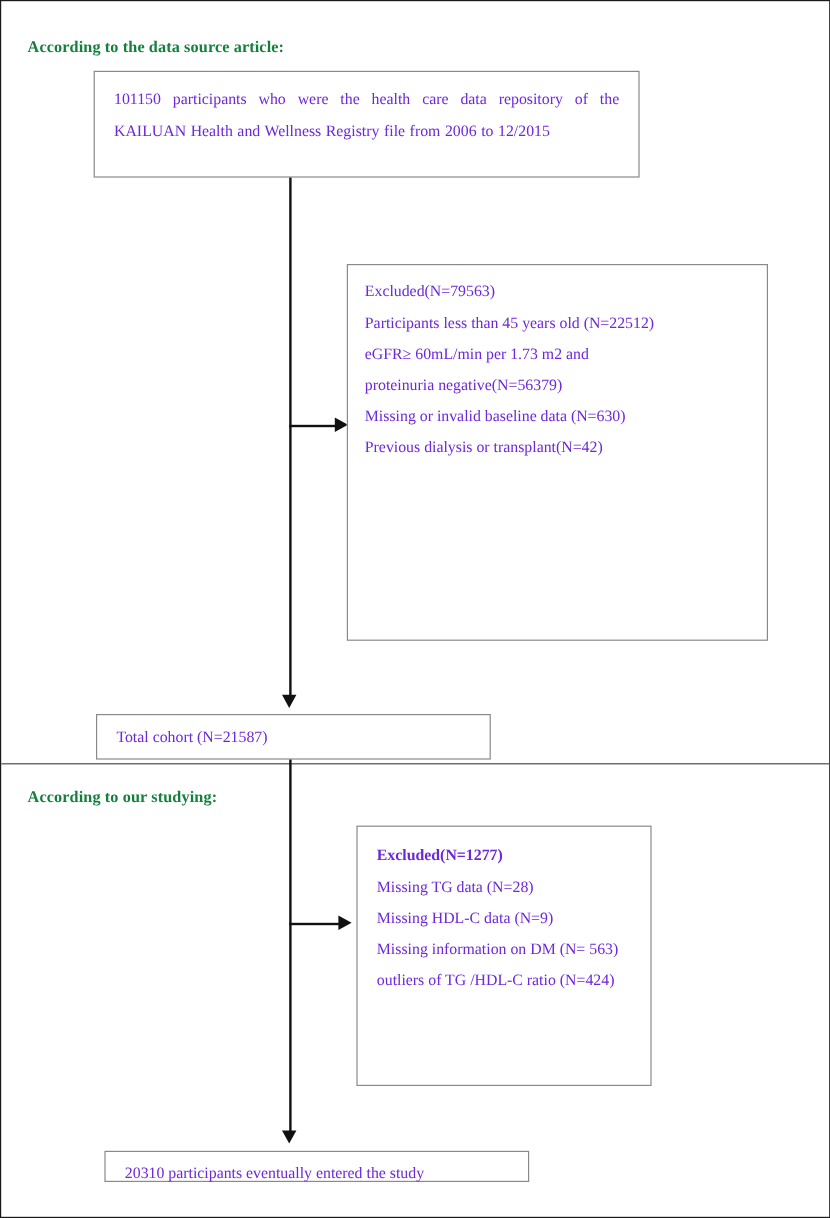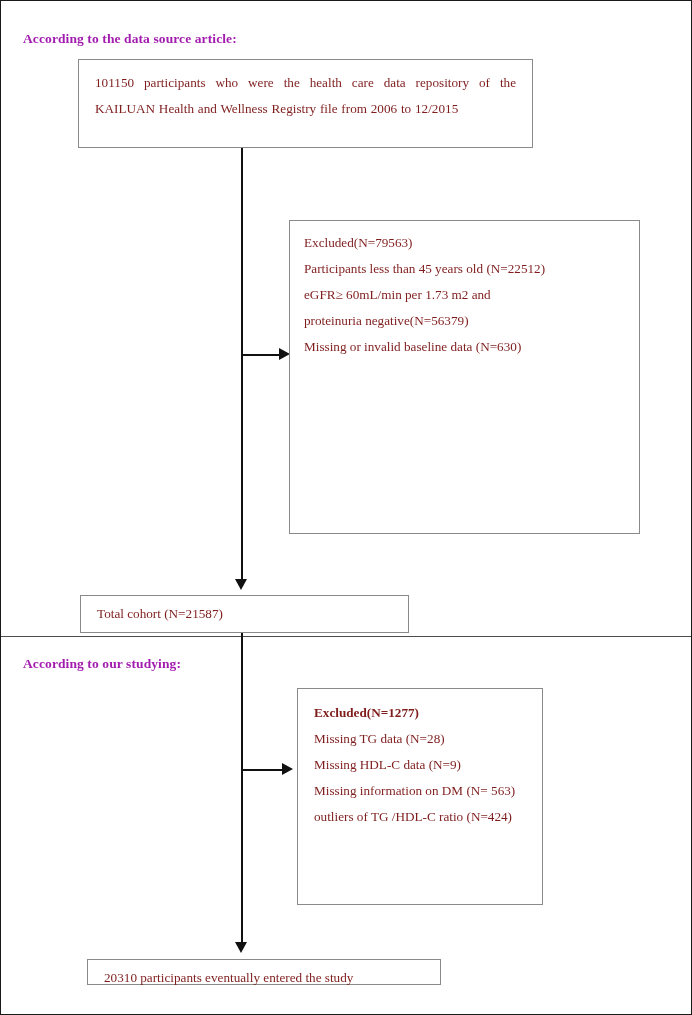--- a/index.html
+++ b/index.html
@@ -21,21 +21,21 @@
   }
 
   
   .section-heading {
     position: absolute;
     font-family: "Liberation Serif", "DejaVu Serif", serif;
     font-weight: bold;
     font-size: 13.5px;
     letter-spacing: 0.1px;
     white-space: nowrap;
-    color: #a21caf;
+    color: #15803d;
   }
   #heading-source { left: 22px; top: 30px; }
   #heading-study  { left: 22px; top: 655px; }
 
   
   .section-divider {
     position: absolute;
     left: 0px;
     width: 690px;
     height: 0;
@@ -47,21 +47,21 @@
   .node-box {
     position: absolute;
     box-sizing: border-box;
     border: 1px solid #8a8a8a;
     background: #ffffff;
   }
   .node-text {
     font-family: "Liberation Serif", "DejaVu Serif", serif;
     font-size: 13.2px;
     line-height: 26px;
-    color: #7f1d1d;
+    color: #6d28d9;
   }
 
   
   #box-source {
     left: 77px; top: 58px;
     width: 455px; height: 89px;
     padding: 10px 16px 0 16px;
   }
   #box-source .node-text {
     text-align: justify;
@@ -158,20 +158,21 @@
   <div class="h-line" id="branch-1"></div>
   <div class="arrow-right" id="arrow-excl-1"></div>
   <div class="arrow-down" id="arrow-into-total"></div>
 
   <div class="node-box" id="box-excl-1">
     <div class="node-text">Excluded(N=79563)</div>
     <div class="node-text">Participants less than 45 years old (N=22512)</div>
     <div class="node-text">eGFR≥ 60mL/min per 1.73 m2 and</div>
     <div class="node-text">proteinuria negative(N=56379)</div>
     <div class="node-text">Missing or invalid baseline data (N=630)</div>
+    <div class="node-text">Previous dialysis or transplant(N=42)</div>
   </div>
 
   <div class="node-box" id="box-total">
     <div class="node-text">Total cohort (N=21587)</div>
   </div>
 
   <div class="section-divider" id="divider-1"></div>
 
   <div class="section-heading" id="heading-study">According to our studying:</div>
 

